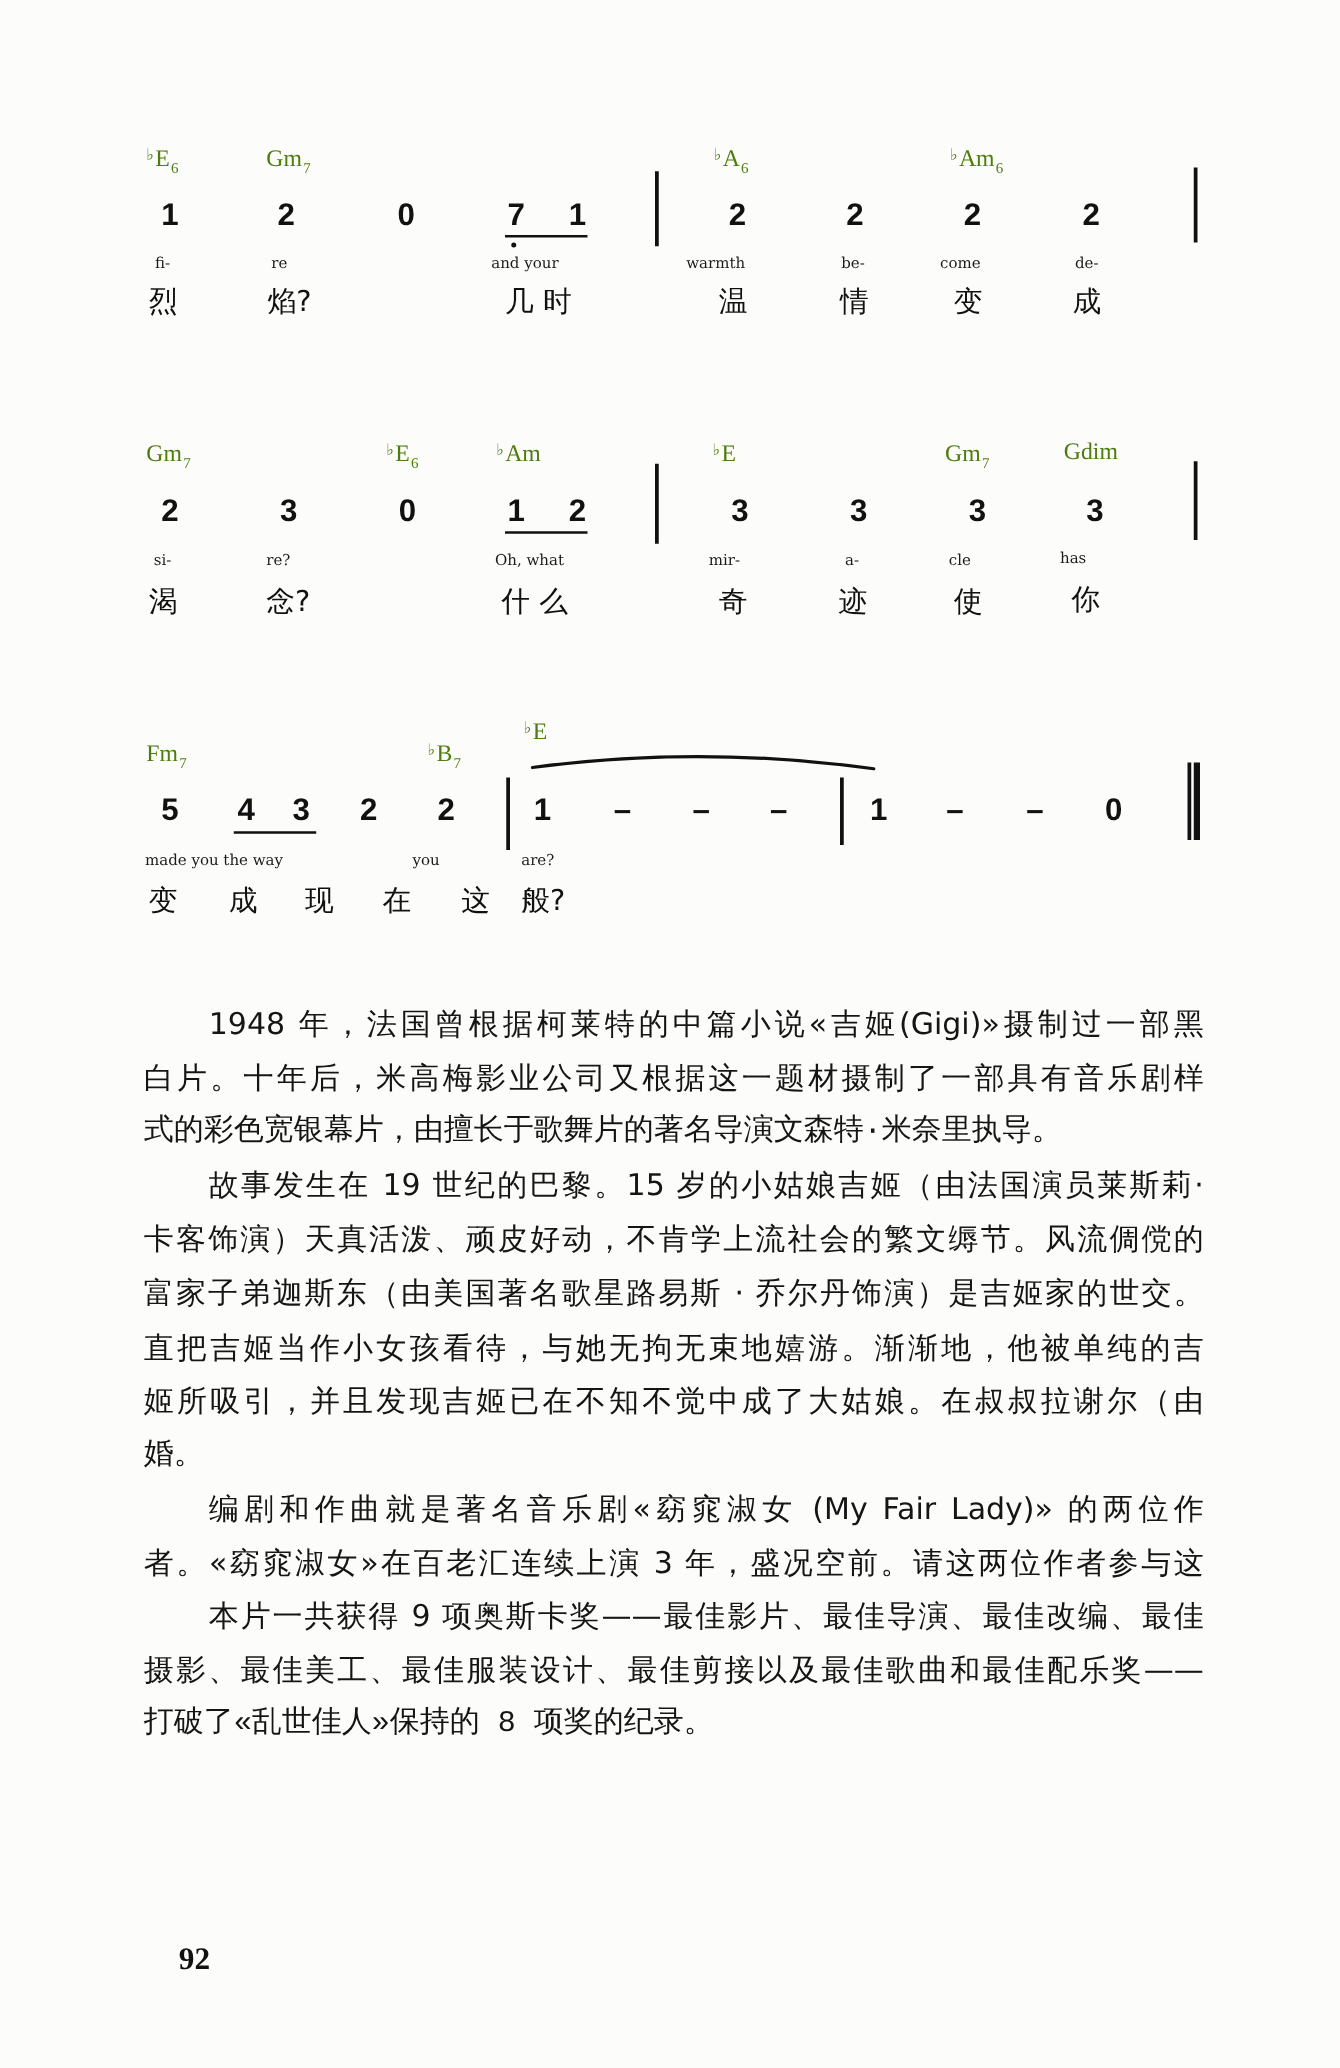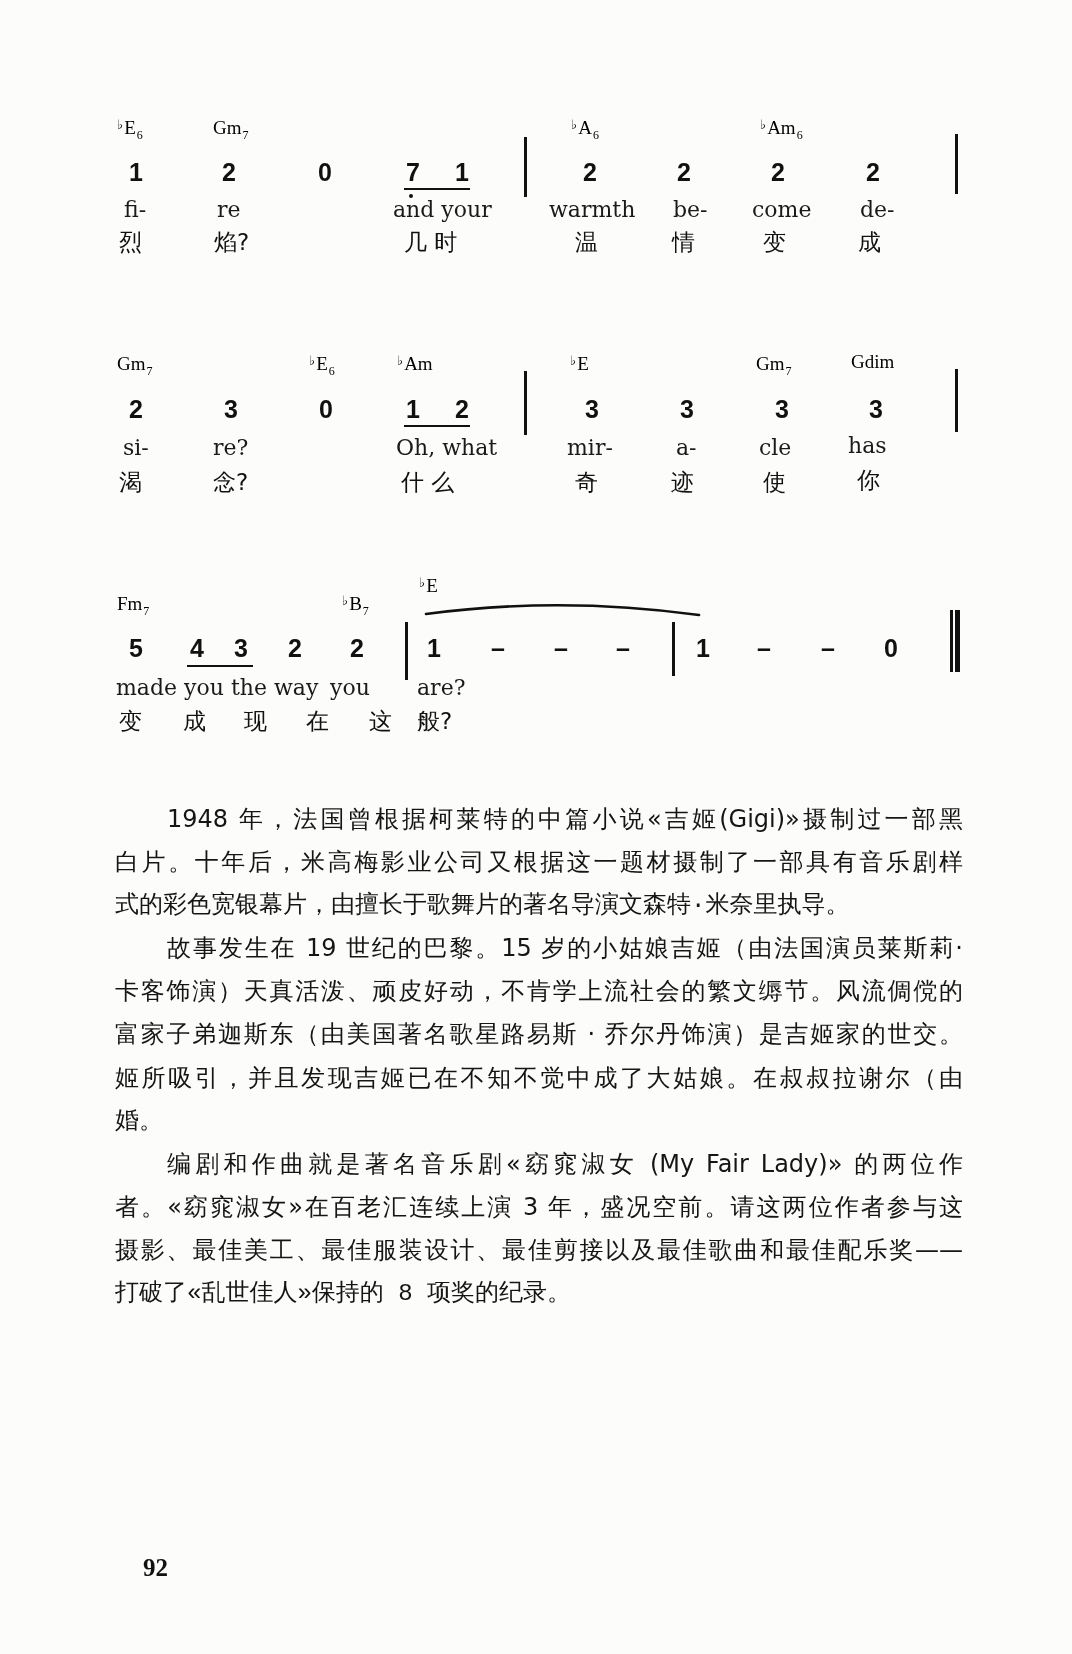--- a/index.html
+++ b/index.html
@@ -1,22 +1,22 @@
 <!DOCTYPE html>
 <html><head>
 <meta charset="utf-8">
 <style>
   html, body { margin: 0; padding: 0; background: #fcfcfa; }
   .page { position: relative; width: 1072px; height: 1654px; background: #fcfcfa; overflow: hidden; color: #141414; }
   .abs { position: absolute; white-space: nowrap; }
-  .chord { font-family: "Liberation Serif", serif; font-size: 19px; line-height: 20px; color: #000000; }
+  .chord { font-family: "Liberation Serif", serif; font-size: 19px; line-height: 20px; color: #4d7c0f; }
   .chord .flat { font-family: "DejaVu Sans", sans-serif; font-size: 13px; vertical-align: 5px; margin-right: 1px; }
   .chord .sub { font-size: 12px; vertical-align: -5px; margin-left: 1px; }
   .note { font-family: "Liberation Sans", sans-serif; font-weight: bold; font-size: 25px; line-height: 26px; color: #111; }
-  .en { font-family: "DejaVu Serif", serif; font-size: 22px; line-height: 20px; color: #1a1a1a; }
+  .en { font-family: "DejaVu Serif", serif; font-size: 12px; line-height: 20px; color: #1a1a1a; }
   .zh { font-family: "DejaVu Sans", sans-serif; font-size: 23px; line-height: 26px; color: #111; }
   .bar { position: absolute; width: 2.5px; background: #111; }
   .bar.thick { width: 5px; }
   .uline { position: absolute; height: 2px; background: #111; }
   .dot { position: absolute; width: 4px; height: 4px; border-radius: 50%; background: #111; }
   .slur { position: absolute; left: 0; top: 0; width: 1072px; height: 1654px; pointer-events: none; }
   .body-text { position: absolute; left: 115px; top: 798px; width: 848px; font-family: "DejaVu Sans", sans-serif; font-size: 24px; color: #151515; }
   .line { height: 43.1px; line-height: 43.1px; text-align: justify; text-align-last: justify; overflow: visible; }
   .line.indent { padding-left: 52px; }
   .line.end { text-align-last: left; font-family: Liberation Mono, monospace; }
@@ -145,27 +145,29 @@
   <div class="body-text">
     <div>
       <div class="line indent">1948 年，法国曾根据柯莱特的中篇小说«吉姬(Gigi)»摄制过一部黑</div>
       <div class="line">白片。十年后，米高梅影业公司又根据这一题材摄制了一部具有音乐剧样</div>
       <div class="line end">式的彩色宽银幕片，由擅长于歌舞片的著名导演文森特·米奈里执导。</div>
     </div>
     <div>
       <div class="line indent">故事发生在 19 世纪的巴黎。15 岁的小姑娘吉姬（由法国演员莱斯莉·</div>
       <div class="line">卡客饰演）天真活泼、顽皮好动，不肯学上流社会的繁文缛节。风流倜傥的</div>
       <div class="line">富家子弟迦斯东（由美国著名歌星路易斯 · 乔尔丹饰演）是吉姬家的世交。</div>
+      <div class="line">直把吉姬当作小女孩看待，与她无拘无束地嬉游。渐渐地，他被单纯的吉</div>
       <div class="line">姬所吸引，并且发现吉姬已在不知不觉中成了大姑娘。在叔叔拉谢尔（由</div>
       <div class="line end">婚。</div>
     </div>
     <div>
       <div class="line indent">编剧和作曲就是著名音乐剧«窈窕淑女 (My Fair Lady)» 的两位作</div>
       <div class="line">者。«窈窕淑女»在百老汇连续上演 3 年，盛况空前。请这两位作者参与这</div>
     </div>
     <div>
+      <div class="line indent">本片一共获得 9 项奥斯卡奖——最佳影片、最佳导演、最佳改编、最佳</div>
       <div class="line">摄影、最佳美工、最佳服装设计、最佳剪接以及最佳歌曲和最佳配乐奖——</div>
       <div class="line end">打破了«乱世佳人»保持的 8 项奖的纪录。</div>
     </div>
   </div>
 
   <div class="page-number">92</div>
 </div>
 
 </body></html>

